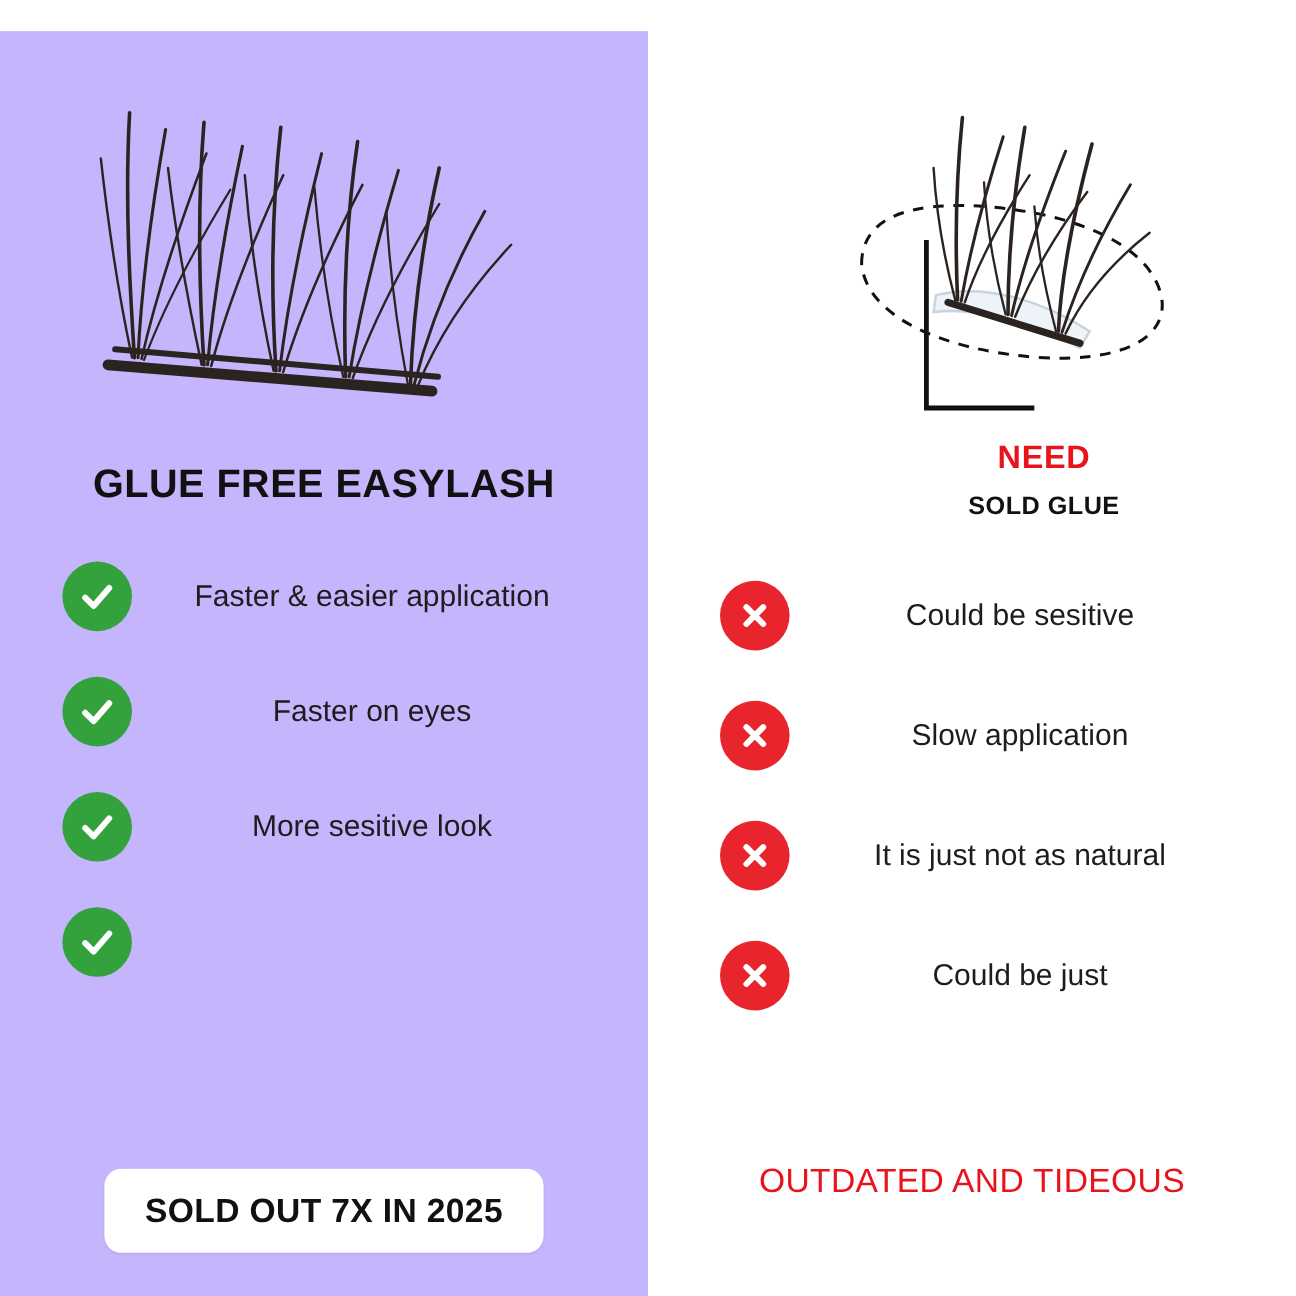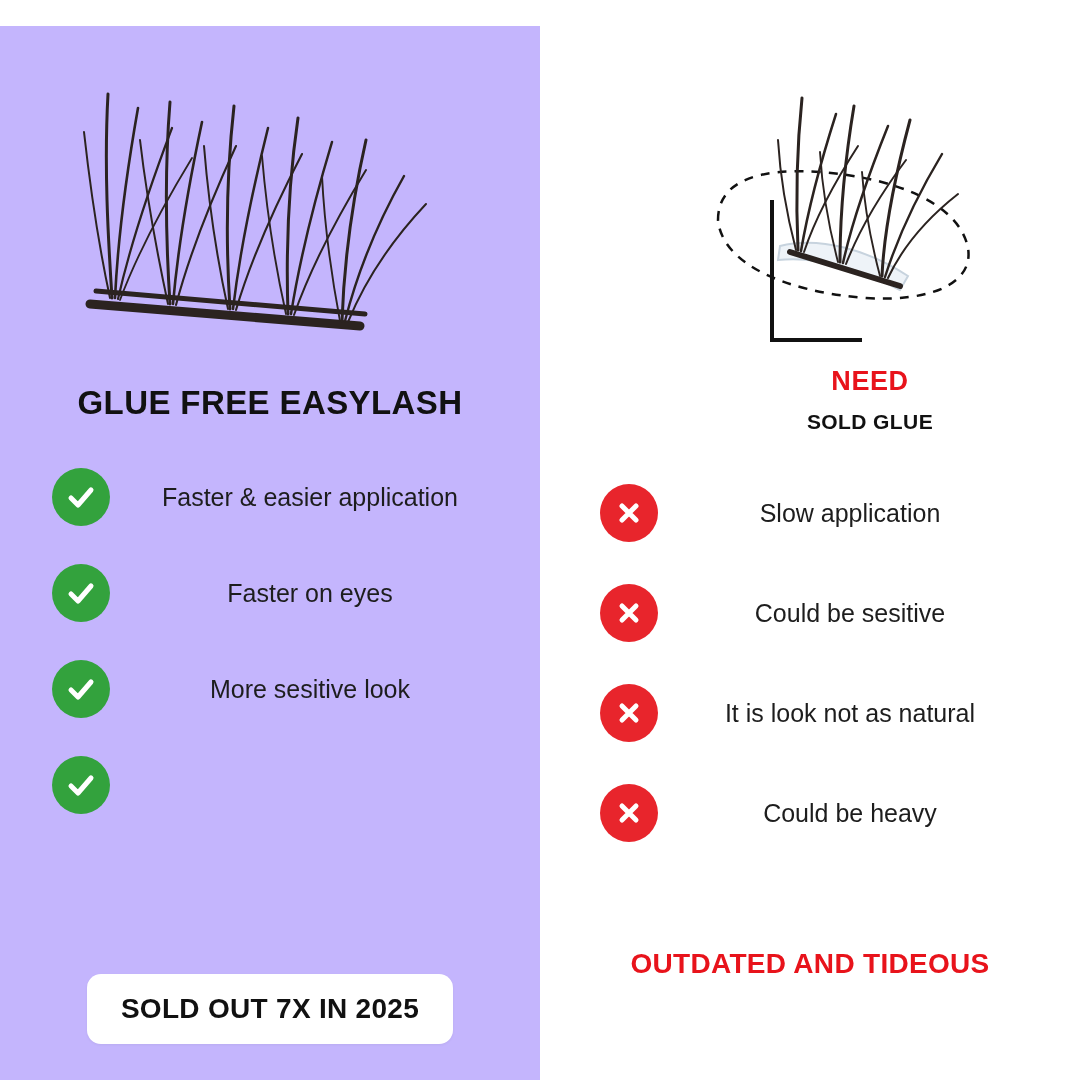--- a/index.html
+++ b/index.html
@@ -110,23 +110,23 @@
     border-radius: 14px;
     padding: 19px 34px;
     font-size: 28px;
     font-weight: bold;
     color: #111111;
     letter-spacing: 0.3px;
     box-shadow: 0 1px 3px rgba(0,0,0,0.05);
   }
   .footer-right {
     margin-top: auto;
-    margin-bottom: 100px;
+    margin-bottom: 80px;
     font-size: 28px;
-    font-weight: bold;
+    font-weight: normal;
     color: #e8131b;
     letter-spacing: 0.3px;
     text-align: center;
   }
 </style>
 </head>
 <body>
 
 <div class="comparison">
 
@@ -252,48 +252,48 @@
     </div>
 
     <div class="features features-right">
 
       <div class="feature-row feature-row-right">
         <span class="badge badge-cross">
           <svg width="30" height="30" viewBox="0 0 30 30">
               <path d="M8 8 L22 22 M22 8 L8 22" stroke="#ffffff" stroke-width="5" stroke-linecap="round"></path>
             </svg>
         </span>
+        <span class="feature-text">Could be sesitive</span>
+      </div>
+
+      <div class="feature-row feature-row-right">
+        <span class="badge badge-cross">
+          <svg width="30" height="30" viewBox="0 0 30 30">
+              <path d="M8 8 L22 22 M22 8 L8 22" stroke="#ffffff" stroke-width="5" stroke-linecap="round"></path>
+            </svg>
+        </span>
         <span class="feature-text">Slow application</span>
       </div>
 
       <div class="feature-row feature-row-right">
         <span class="badge badge-cross">
           <svg width="30" height="30" viewBox="0 0 30 30">
               <path d="M8 8 L22 22 M22 8 L8 22" stroke="#ffffff" stroke-width="5" stroke-linecap="round"></path>
             </svg>
         </span>
-        <span class="feature-text">Could be sesitive</span>
-      </div>
-
-      <div class="feature-row feature-row-right">
-        <span class="badge badge-cross">
-          <svg width="30" height="30" viewBox="0 0 30 30">
-              <path d="M8 8 L22 22 M22 8 L8 22" stroke="#ffffff" stroke-width="5" stroke-linecap="round"></path>
-            </svg>
-        </span>
-        <span class="feature-text">It is look not as natural</span>
-      </div>
-
-      <div class="feature-row feature-row-right">
-        <span class="badge badge-cross">
-          <svg width="30" height="30" viewBox="0 0 30 30">
-              <path d="M8 8 L22 22 M22 8 L8 22" stroke="#ffffff" stroke-width="5" stroke-linecap="round"></path>
-            </svg>
-        </span>
-        <span class="feature-text">Could be heavy</span>
+        <span class="feature-text">It is just not as natural</span>
+      </div>
+
+      <div class="feature-row feature-row-right">
+        <span class="badge badge-cross">
+          <svg width="30" height="30" viewBox="0 0 30 30">
+              <path d="M8 8 L22 22 M22 8 L8 22" stroke="#ffffff" stroke-width="5" stroke-linecap="round"></path>
+            </svg>
+        </span>
+        <span class="feature-text">Could be just</span>
       </div>
 
     </div>
 
     <div class="footer-right">OUTDATED AND TIDEOUS</div>
   </div>
 
 </div>
 
 </body></html>

